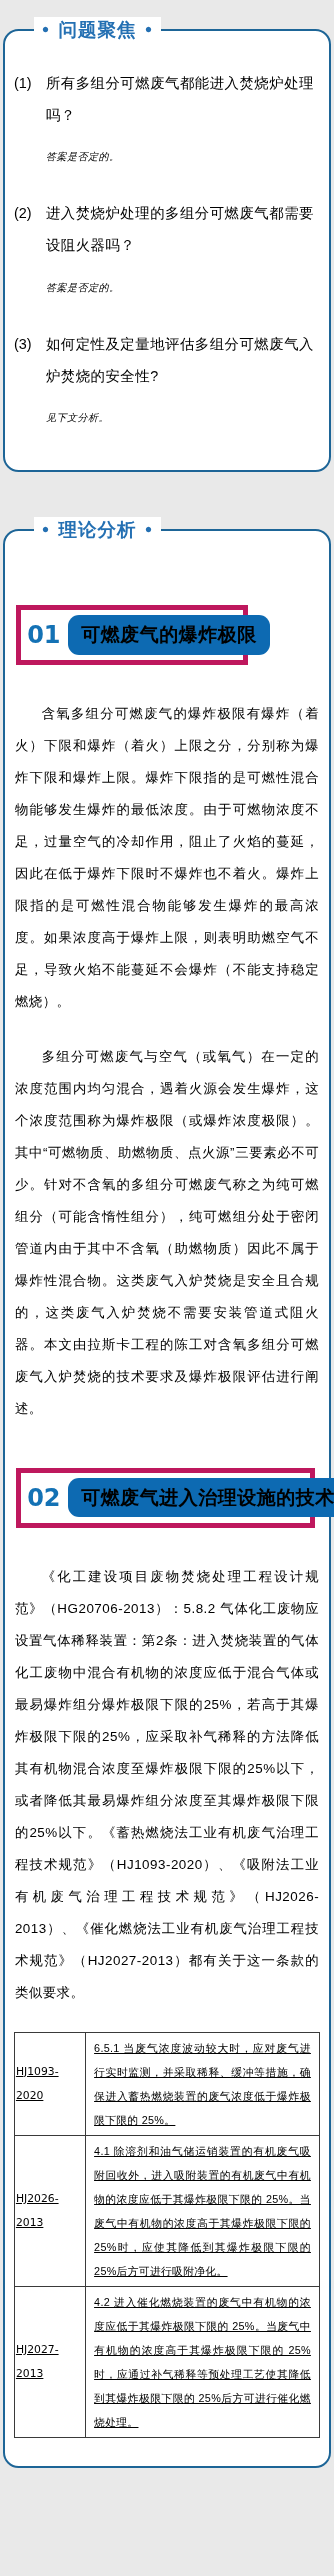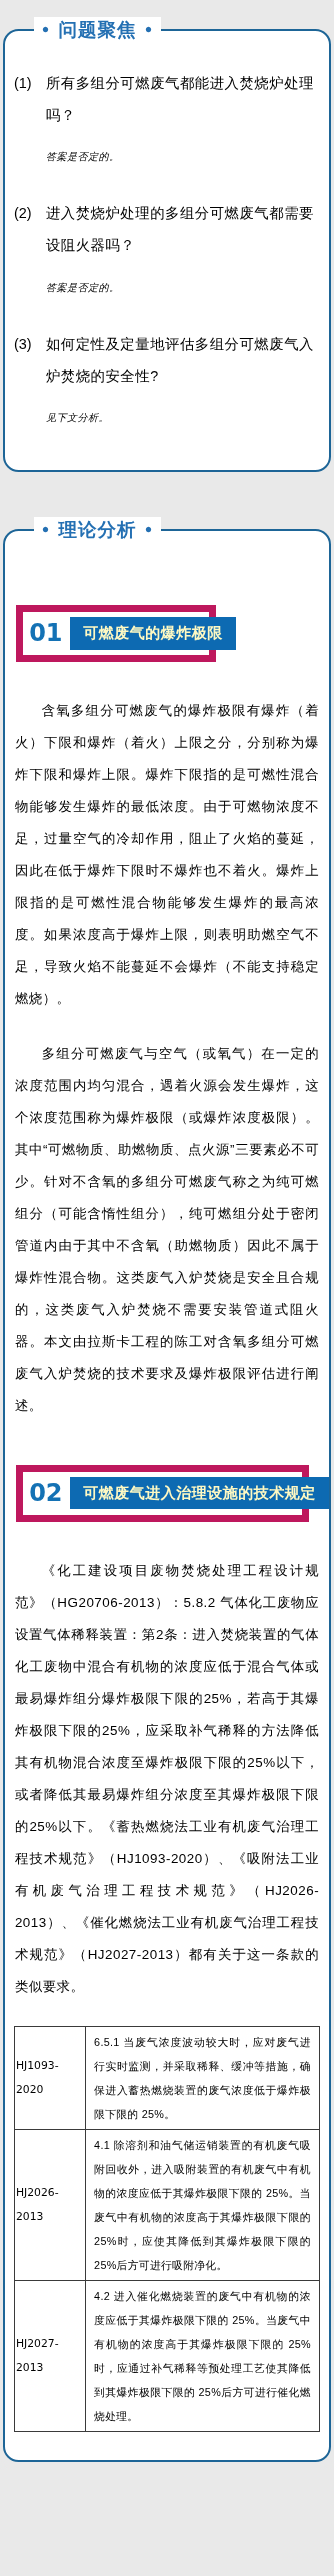--- a/index.html
+++ b/index.html
@@ -52,42 +52,43 @@
     font-size:10px;
     line-height:32px;
     margin:10.3px 0 24px 32px;
     letter-spacing:0.5px;
   }
   .q-answer.last{ margin-bottom:13px; }
   
   .sec{
     display:flex;
     align-items:center;
-    border:7px solid #be185d;
+    border:5px solid #be185d;
     width:max-content;
     max-width:289px;
     margin:43px 28px 33px 2.1px;
   }
   .sec:first-child{ margin-top:14.4px; }
   .sec-num{
     color:#1472b5;
     font-size:24px;
     font-weight:bold;
     padding:0 7.2px 0 6.2px;
     font-family:"DejaVu Sans",sans-serif;
   }
   .sec-title{
     background:#0d6ab2;
-    color:#fef9c3;
-    font-size:15px;
+    color:#000000;
+    font-size:19px;
     font-weight:bold;
     letter-spacing:0.5px;
     padding:6.7px 13.4px;
     margin:5.2px -27px 5.2px 0;
     white-space:nowrap;
+    border-radius:11px;
   }
   .para{
     font-size:13.4px;
     line-height:32px;
     letter-spacing:0.5px;
     text-align:justify;
     text-indent:2em;
     margin:23px 1px;
   }
   
@@ -116,20 +117,21 @@
   table.std{
     border-collapse:collapse;
     width:100%;
     margin:0 0 5.2px 0;
   }
   table.std td{
     border:1px solid #3a3a3a;
     font-size:10.8px;
     line-height:24px;
     vertical-align:middle;
+    text-decoration:underline;
   }
   td.code{
     width:68px;
     text-align:left;
     font-family:"DejaVu Sans",sans-serif;
     font-size:10.8px;
     letter-spacing:0;
   }
   td.tcell{
     padding:3.1px 8.2px;

